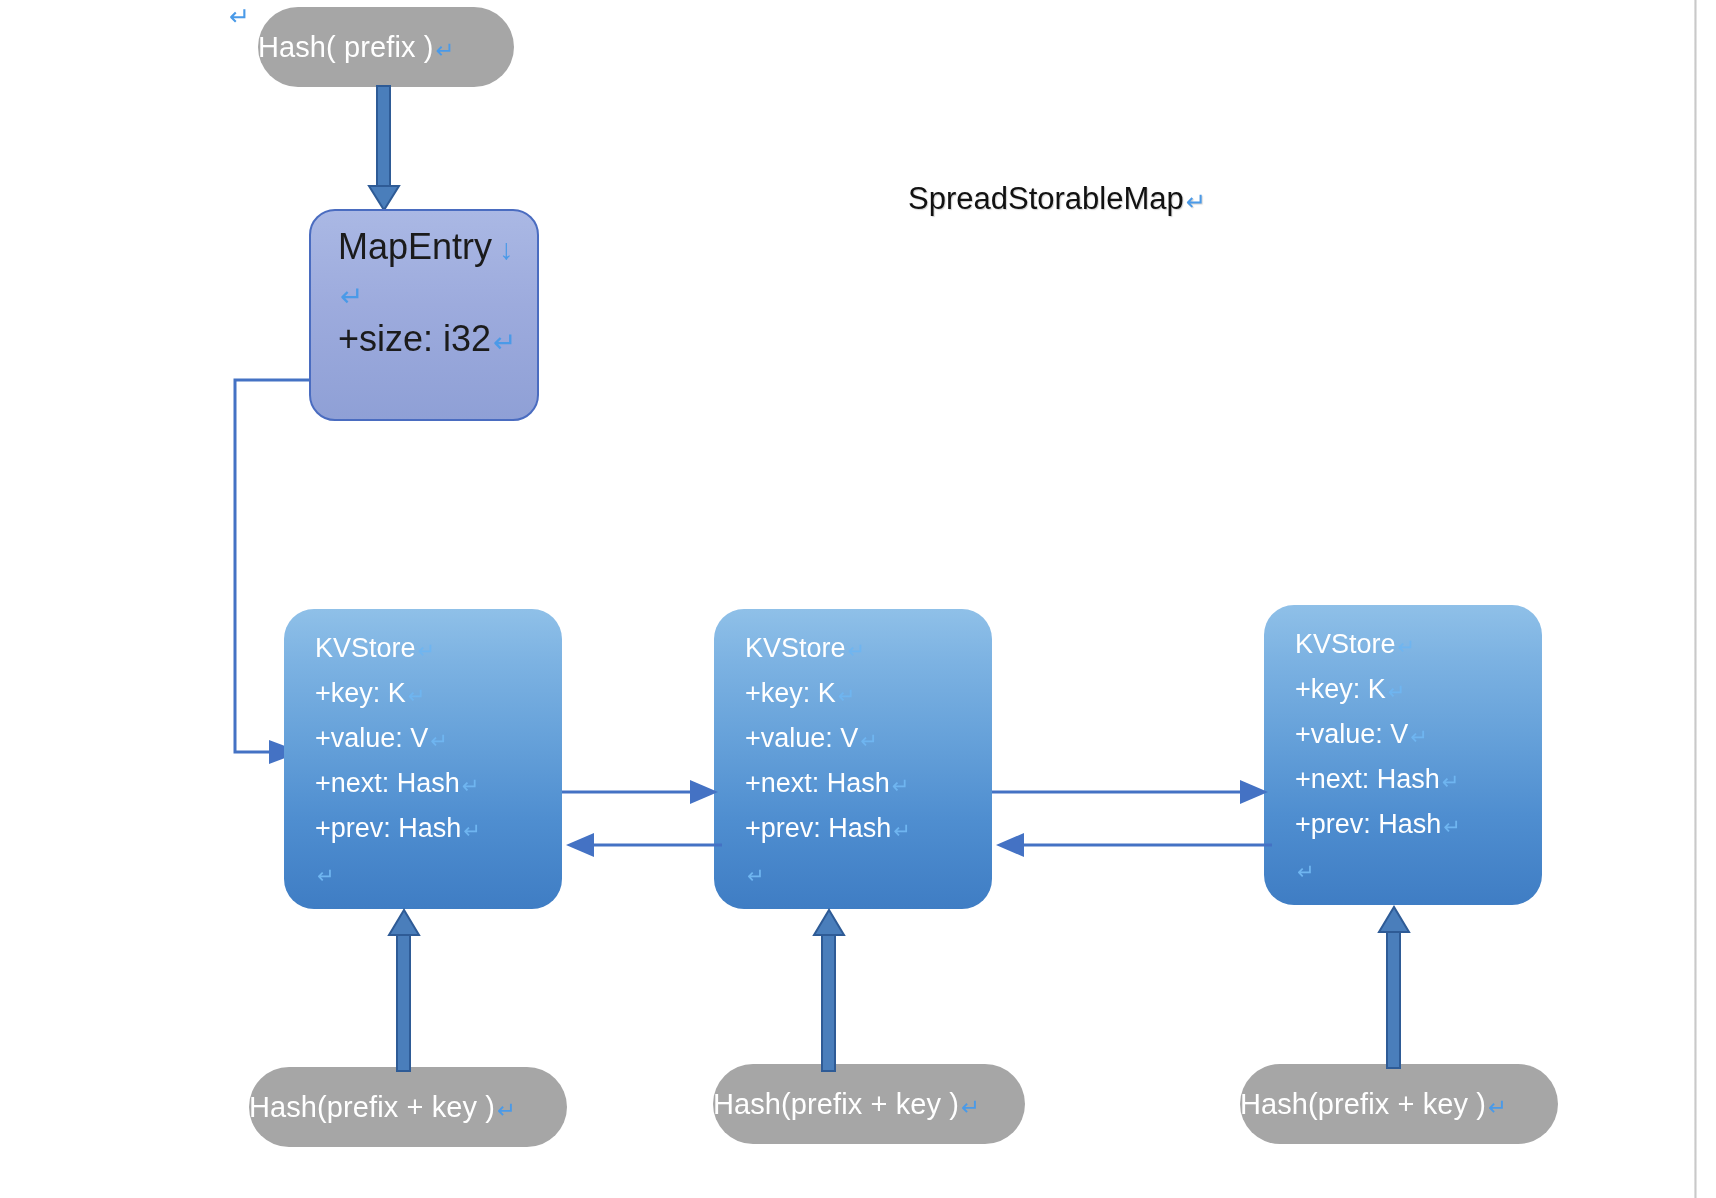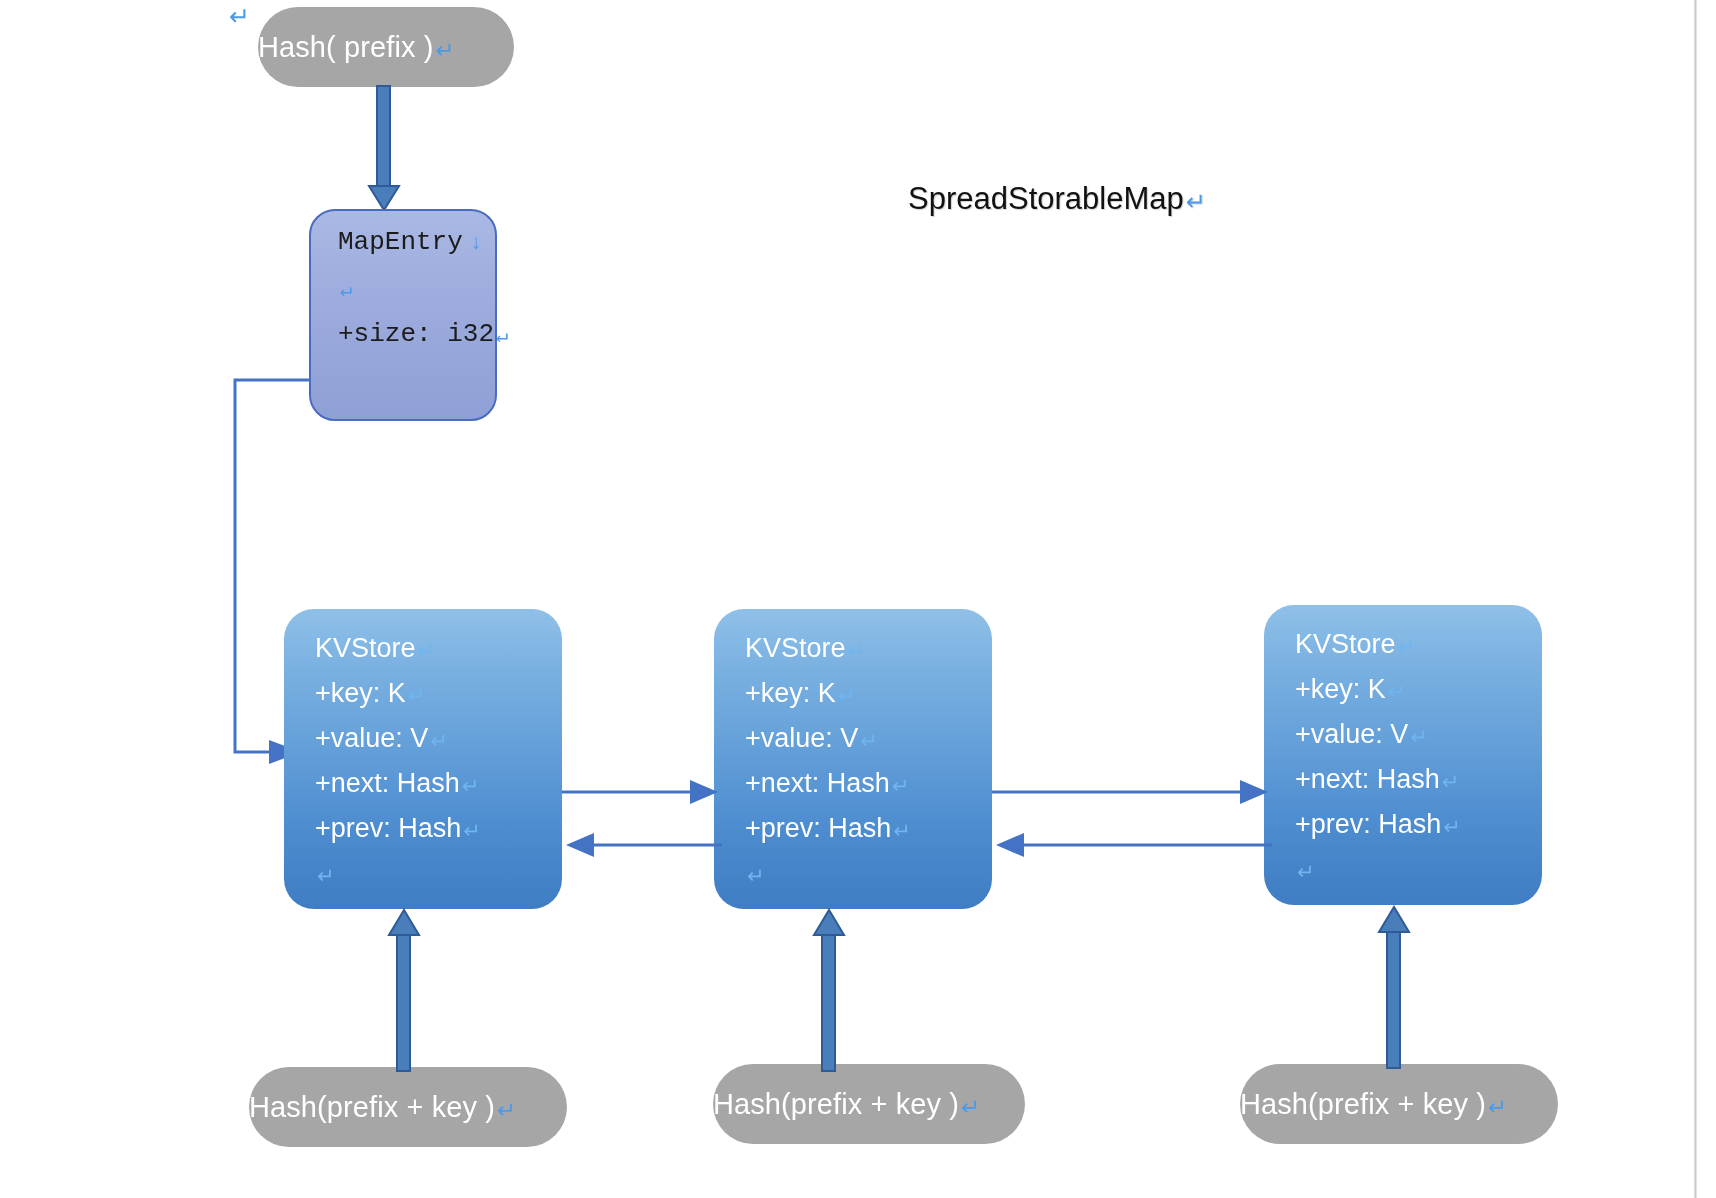--- a/index.html
+++ b/index.html
@@ -60,31 +60,30 @@
     letter-spacing: .1px;
     box-sizing: border-box;
   }
   .pill .label { white-space: nowrap; }
 
   
   .mapentry {
     position: absolute;
     left: 309px;
     top: 209px;
-    width: 188px;
+    width: 230px;
     height: 212px;
     border: 2px solid #4a6cc0;
     border-radius: 26px;
     background: linear-gradient(180deg, #aab8e4 0%, #9dabdd 45%, #8fa0d6 100%);
     box-sizing: border-box;
     padding: 18px 0 0 27px;
     color: #1b1b1b;
-    font-size: 26px;
+    font-size: 36px;
     line-height: 1.0;
-    font-family: Liberation Mono, monospace;
   }
   .mapentry .row { height: 46px; white-space: nowrap; }
   .mapentry .row.blank { height: 46px; }
 
   
   .kvstore {
     position: absolute;
     width: 278px;
     height: 300px;
     border-radius: 30px;

